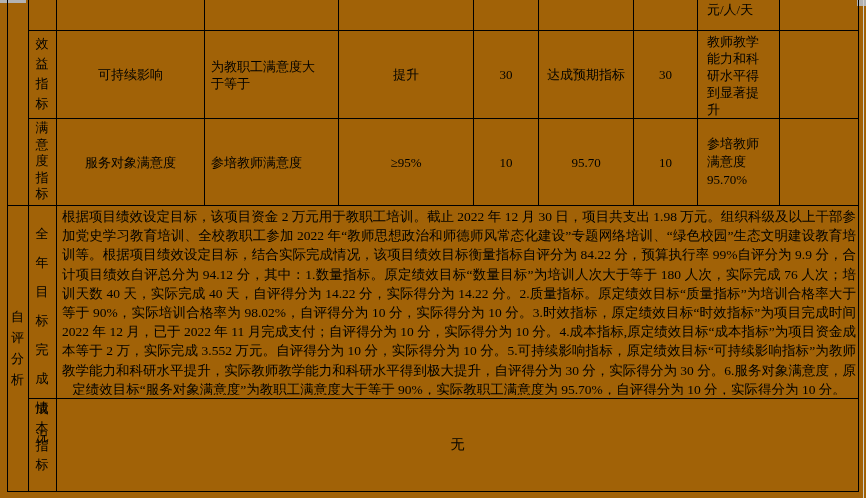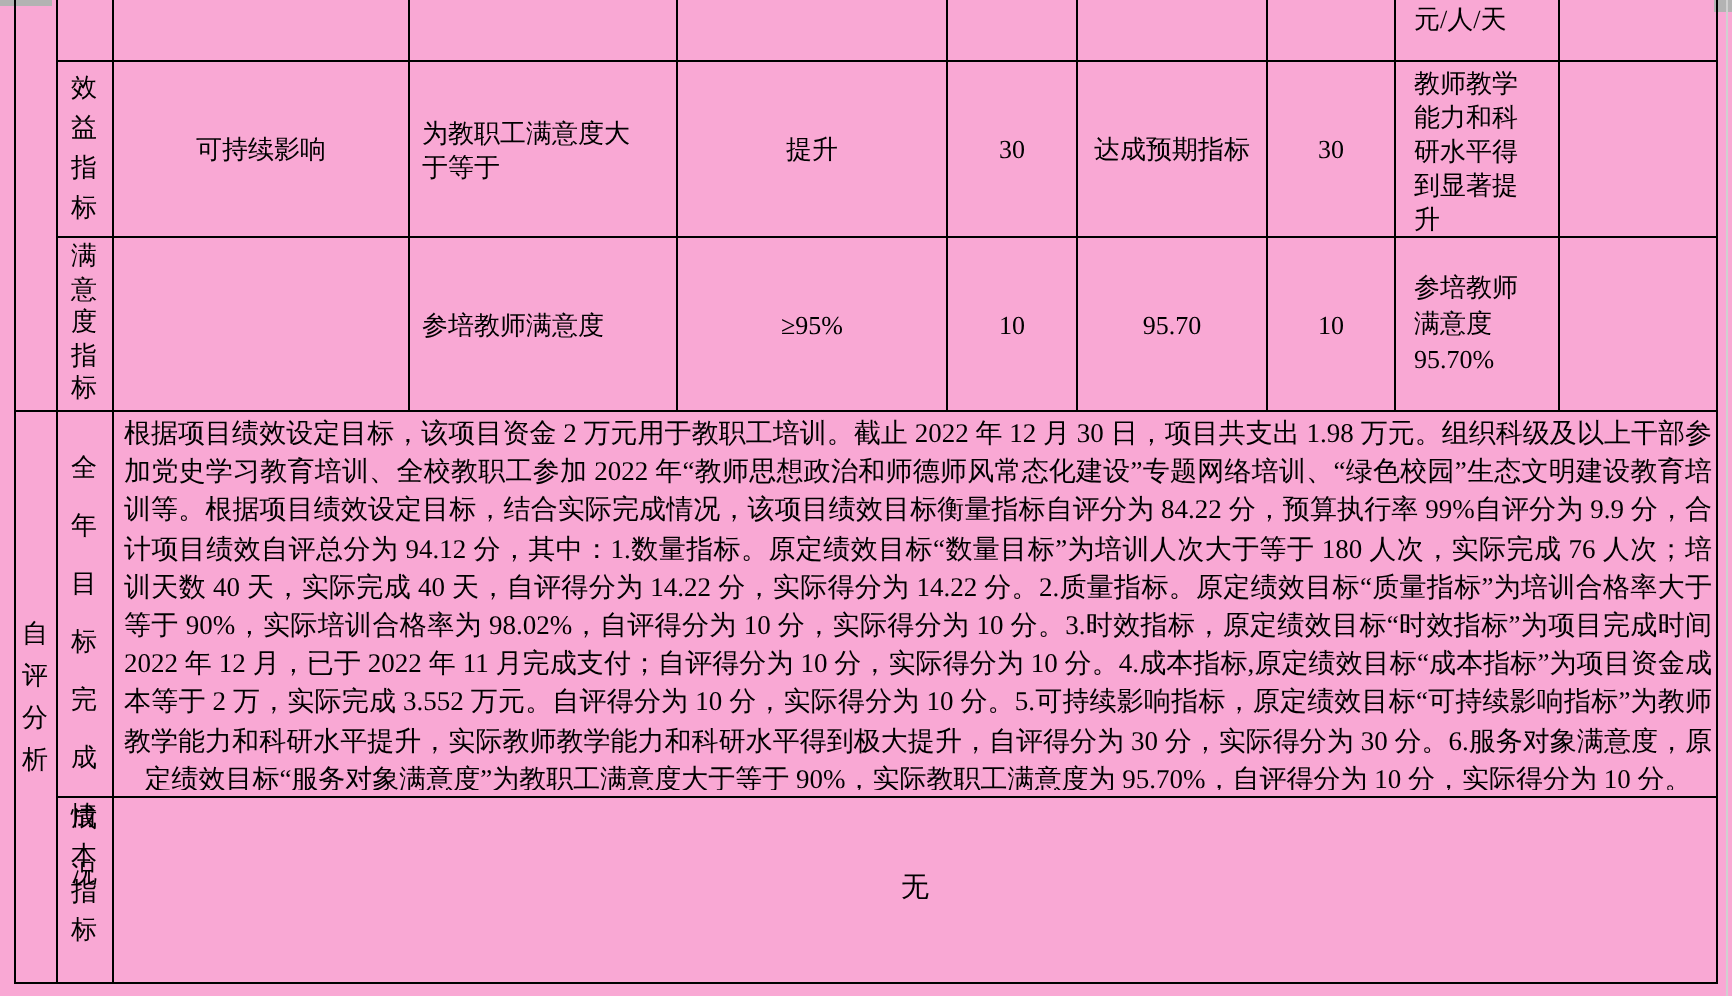--- a/index.html
+++ b/index.html
@@ -1,17 +1,17 @@
 <!DOCTYPE html>
 <html><head>
 <meta charset="utf-8">
 <style>
   html,body{margin:0;padding:0;background:#fff;}
   .screen{
-    position:relative;width:866px;height:498px;background:#f9a8d4;overflow:hidden;
+    position:relative;width:866px;height:498px;background:#a16207;overflow:hidden;
     font-family:"Liberation Serif", serif;color:#000;
   }
   .ln{position:absolute;background:#000;}
   .cell{position:absolute;display:flex;align-items:center;justify-content:center;
         font-size:13px;line-height:17px;text-align:center;}
   .cell.left{justify-content:flex-start;text-align:left;}
   .vlabel{position:absolute;font-size:13px;text-align:center;word-break:break-all;
           overflow:hidden;}
   .wrapbox{word-break:normal;overflow-wrap:break-word;}
   .para{
@@ -69,20 +69,23 @@
     <span>达成预期指标</span>
   </div>
   <div class="cell" style="left:634px;top:31px;width:63px;height:87px;">
     <span>30</span>
   </div>
   <div class="cell left" style="left:707px;top:31px;width:62px;height:87px;align-items:flex-start;padding-top:2px;">
     <span class="wrapbox">教师教学能力和科研水平得到显著提升</span>
   </div>
 
   <div class="vlabel" style="left:32px;top:120px;width:20px;line-height:16.5px;">满意度指标</div>
+  <div class="cell" style="left:57px;top:119px;width:147px;height:86px;">
+    <span>服务对象满意度</span>
+  </div>
   <div class="cell left" style="left:211px;top:119px;width:120px;height:86px;">
     <span>参培教师满意度</span>
   </div>
   <div class="cell" style="left:339px;top:119px;width:134px;height:86px;">
     <span>≥95%</span>
   </div>
   <div class="cell" style="left:474px;top:119px;width:64px;height:86px;">
     <span>10</span>
   </div>
   <div class="cell" style="left:539px;top:119px;width:94px;height:86px;">

